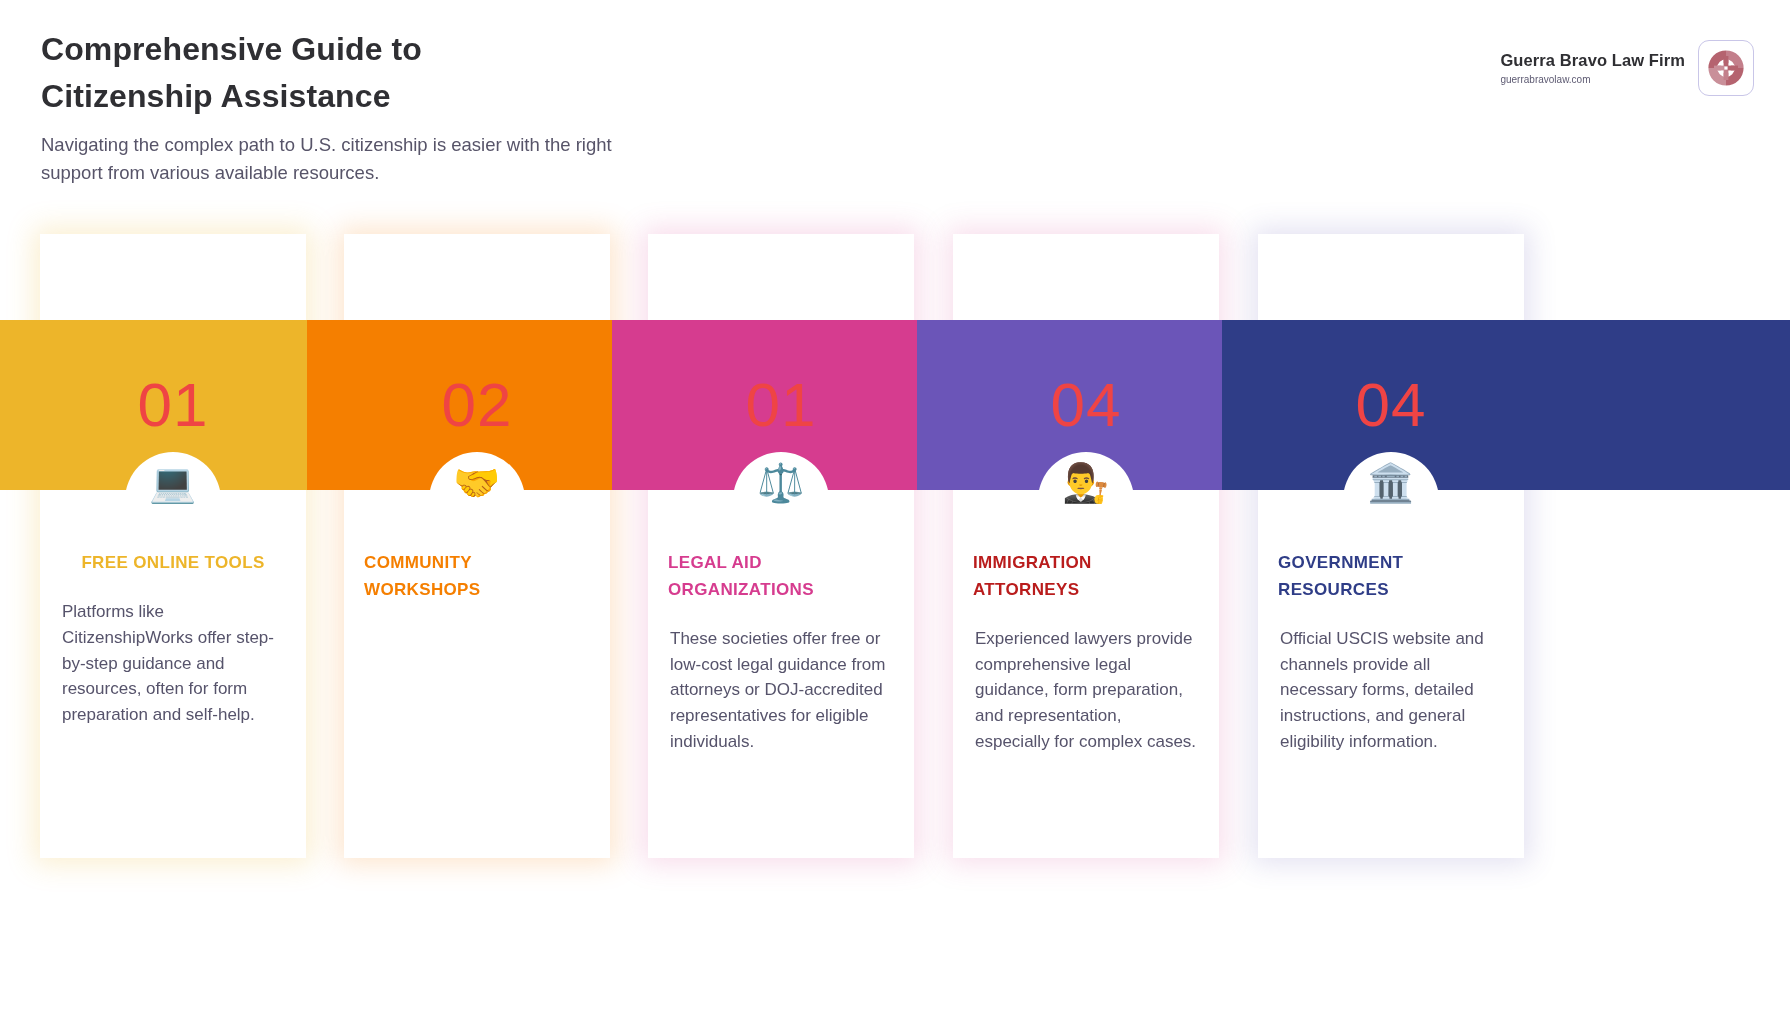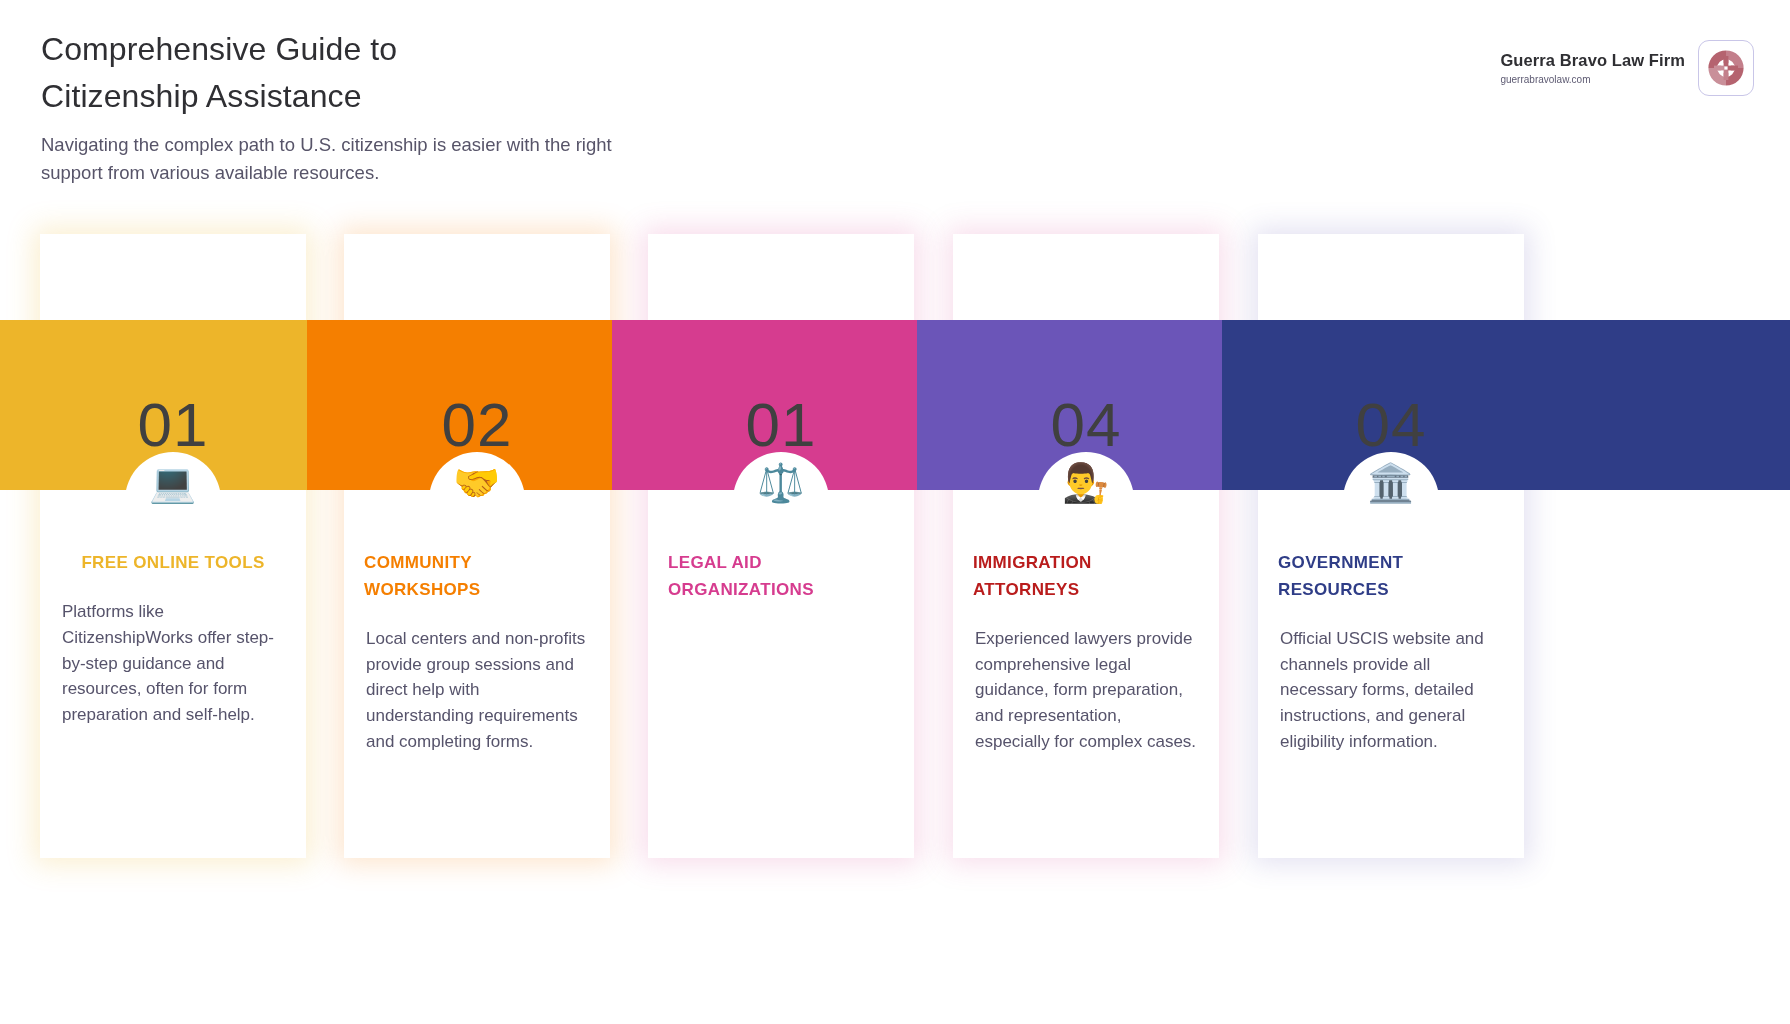--- a/index.html
+++ b/index.html
@@ -6,21 +6,21 @@
   body{
     width:1790px;height:1024px;background:#ffffff;
     font-family:"Liberation Sans","DejaVu Sans",sans-serif;
     overflow:hidden;position:relative;
   }
   .page{position:absolute;inset:0;}
 
   
   .header-title{
     position:absolute;left:41px;top:26px;width:760px;
-    font-size:32px;line-height:1.48;font-weight:400;color:#2f2f33;
+    font-size:32px;line-height:1.48;font-weight:700;color:#2f2f33;
     letter-spacing:0.1px;
   }
   .header-sub{
     position:absolute;left:41px;top:131px;width:600px;
     font-size:18.5px;line-height:1.52;color:#575469;font-weight:400;
   }
 
   
   .brand{position:absolute;right:36px;top:40px;display:flex;align-items:center;gap:13px;}
   .brand-text{text-align:left;}
@@ -61,23 +61,22 @@
     margin-top:22px;text-align:left;align-self:stretch;
     font-size:17px;line-height:1.52;color:#56536b;padding:0 2px;
   }
 
   
   .band{position:absolute;left:0;top:320px;width:1790px;height:170px;}
   .band svg{display:block;}
   .band-num{
     position:absolute;top:0;height:170px;width:266px;
     display:flex;align-items:center;justify-content:center;
-    color:#404040;font-size:62px;font-weight:300;letter-spacing:1px;
+    color:#ef4444;font-size:62px;font-weight:300;letter-spacing:1px;
     line-height:1;
-    margin-top:20px;
   }
   .band-num[data-i="0"]{left:40px;}
   .band-num[data-i="1"]{left:344px;}
   .band-num[data-i="2"]{left:648px;}
   .band-num[data-i="3"]{left:953px;}
   .band-num[data-i="4"]{left:1258px;}
 </style>
 </head>
 <body>
 
@@ -120,27 +119,27 @@
       <div class="card-inner">
         <div class="card-icon">💻</div>
         <div class="card-title" style="color: rgb(237, 181, 42);">FREE ONLINE TOOLS</div>
         <div class="card-body">Platforms like CitizenshipWorks offer step-by-step guidance and resources, often for form preparation and self-help.</div>
       </div>
     </div>
     <div class="card" data-i="1">
       <div class="card-inner">
         <div class="card-icon">🤝</div>
         <div class="card-title" style="color: rgb(245, 127, 0);">COMMUNITY WORKSHOPS</div>
-        <div class="card-body">Local centers and non-profits provide group sessions and direct help with understanding requirements and completing forms.</div>
       </div>
     </div>
     <div class="card" data-i="2">
       <div class="card-inner">
         <div class="card-icon">⚖️</div>
         <div class="card-title" style="color: rgb(214, 60, 143);">LEGAL AID ORGANIZATIONS</div>
+        <div class="card-body">These societies offer free or low-cost legal guidance from attorneys or DOJ-accredited representatives for eligible individuals.</div>
       </div>
     </div>
     <div class="card" data-i="3">
       <div class="card-inner">
         <div class="card-icon">👨‍⚖️</div>
         <div class="card-title" style="color: #b91c1c;">IMMIGRATION ATTORNEYS</div>
         <div class="card-body">Experienced lawyers provide comprehensive legal guidance, form preparation, and representation, especially for complex cases.</div>
       </div>
     </div>
     <div class="card" data-i="4">

